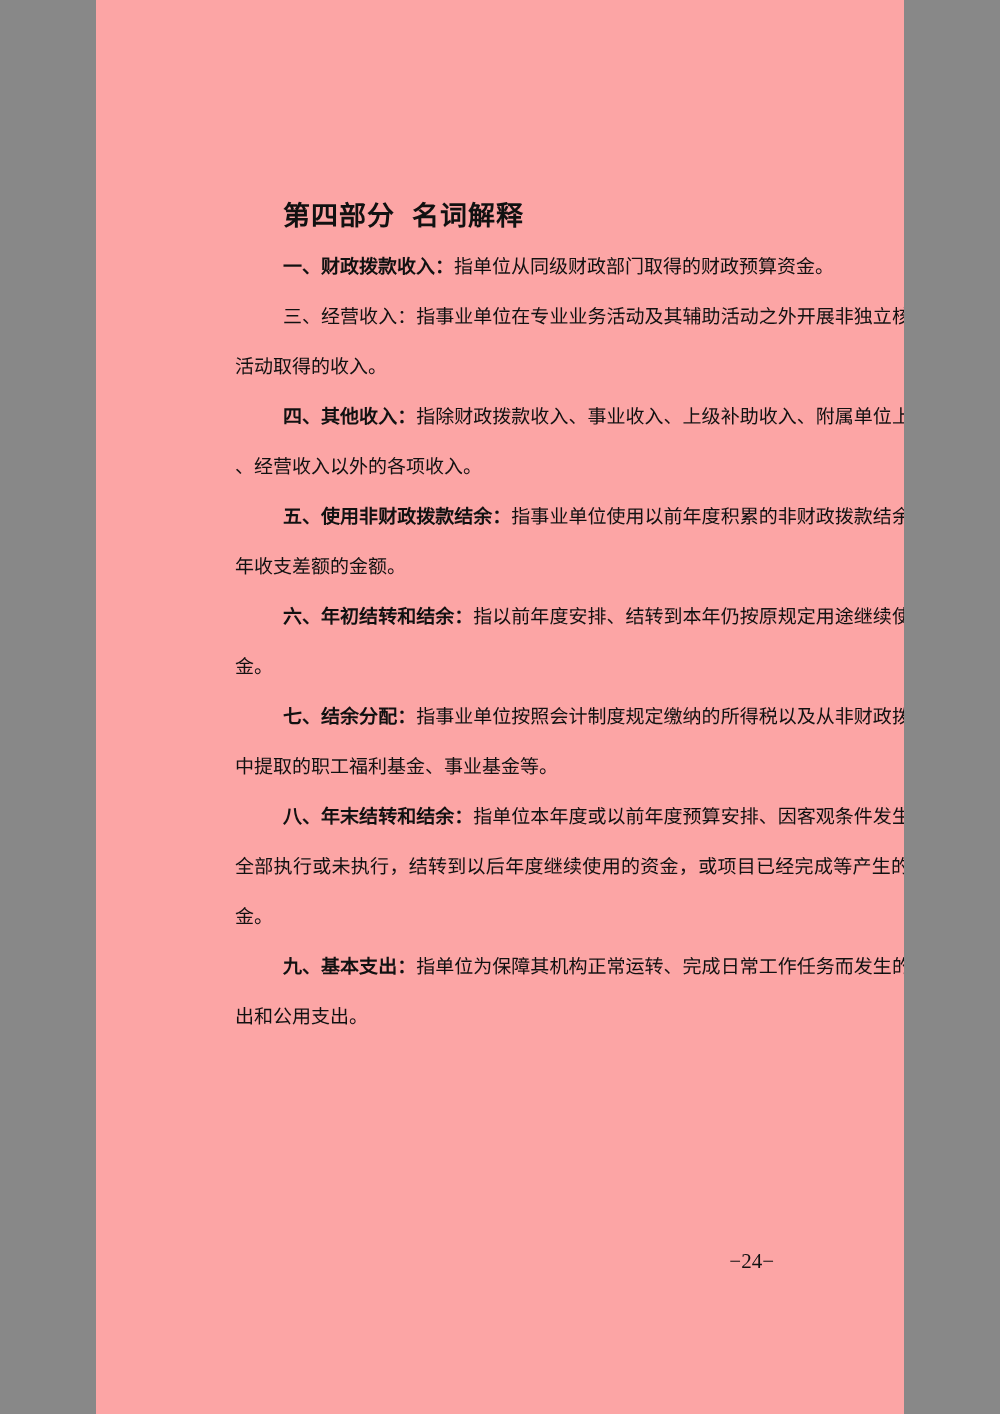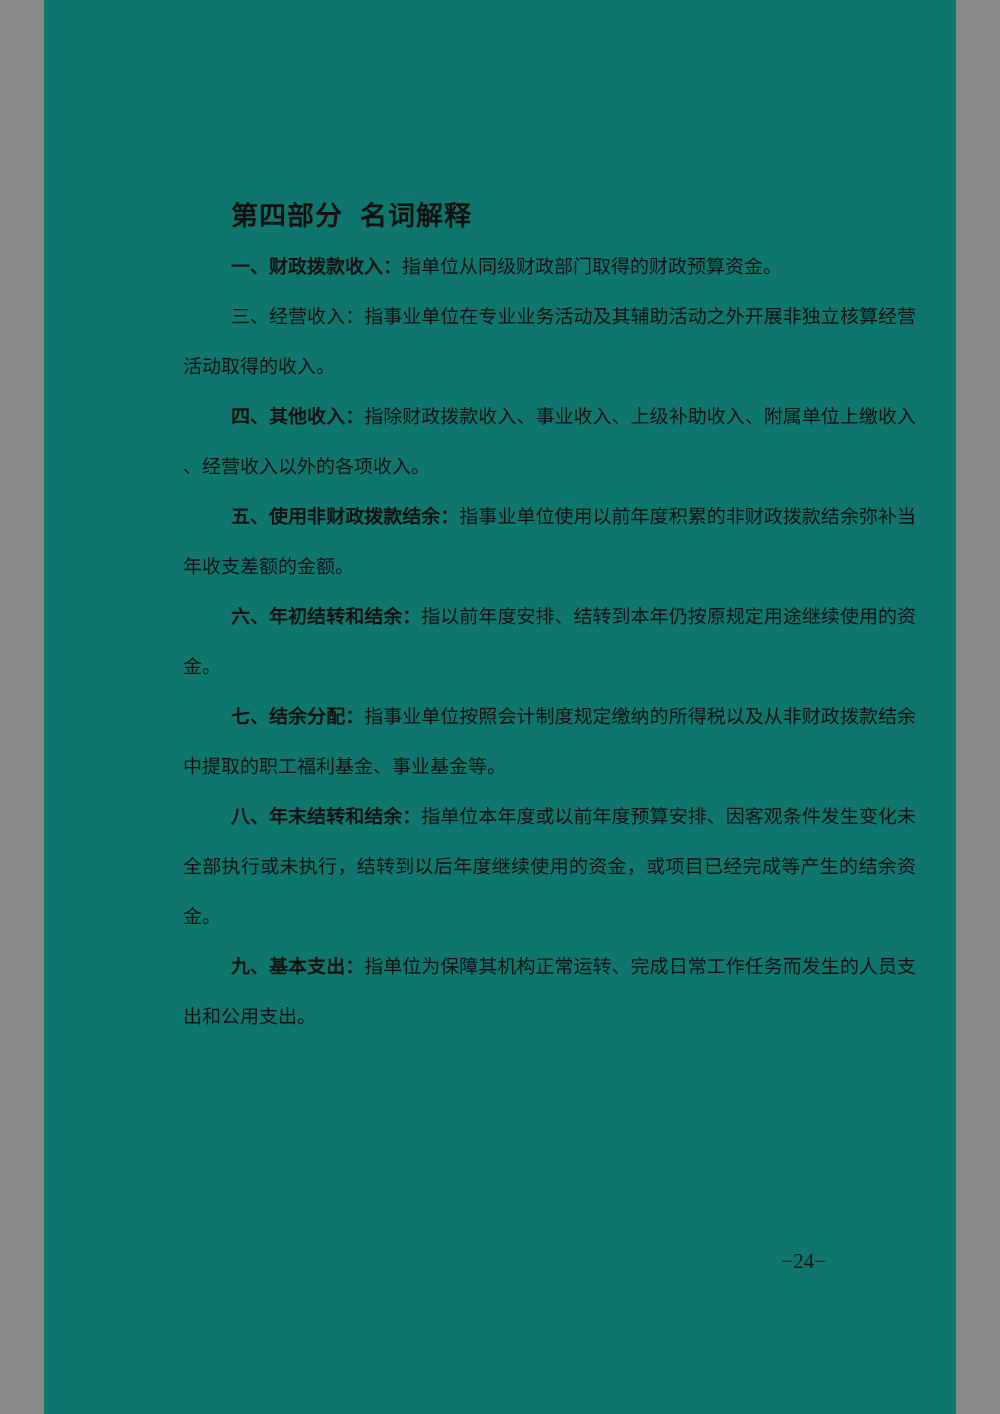--- a/index.html
+++ b/index.html
@@ -1,22 +1,22 @@
 <!DOCTYPE html>
 <html lang="zh-CN"><head>
 <meta charset="utf-8">
 <style>
   * { margin: 0; padding: 0; box-sizing: border-box; }
   html, body { background: #888; }
   .page {
     position: relative;
-    width: 912px;
+    width: 808px;
     height: 1414px;
     margin: 0 auto;
-    background: #0f766e;
+    background: #fca5a5;
     color: #111111;
     overflow: hidden;
   }
   .content {
     position: absolute;
     left: 139px;
     top: 190px;
     width: 733px;
   }
   .doc-title {

